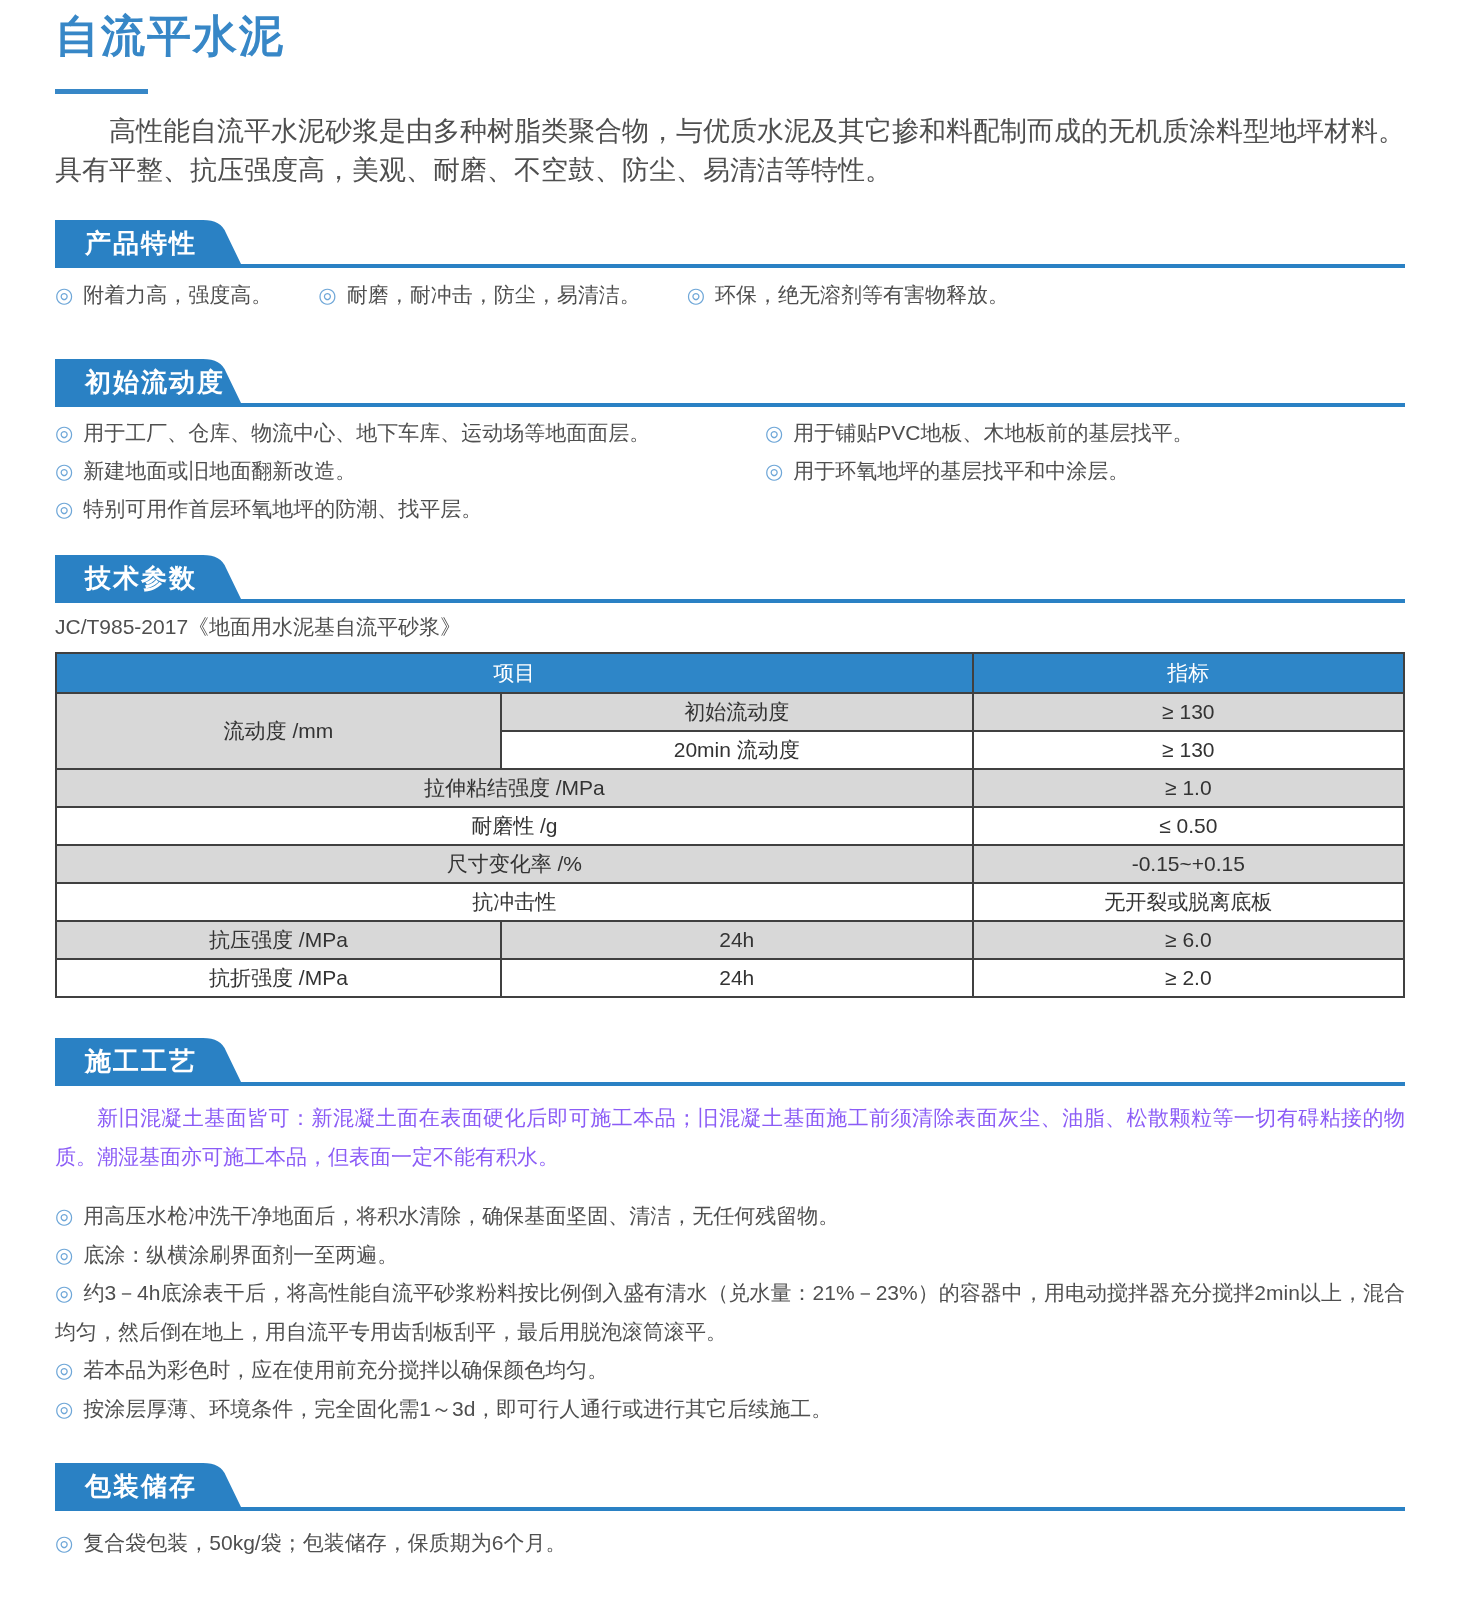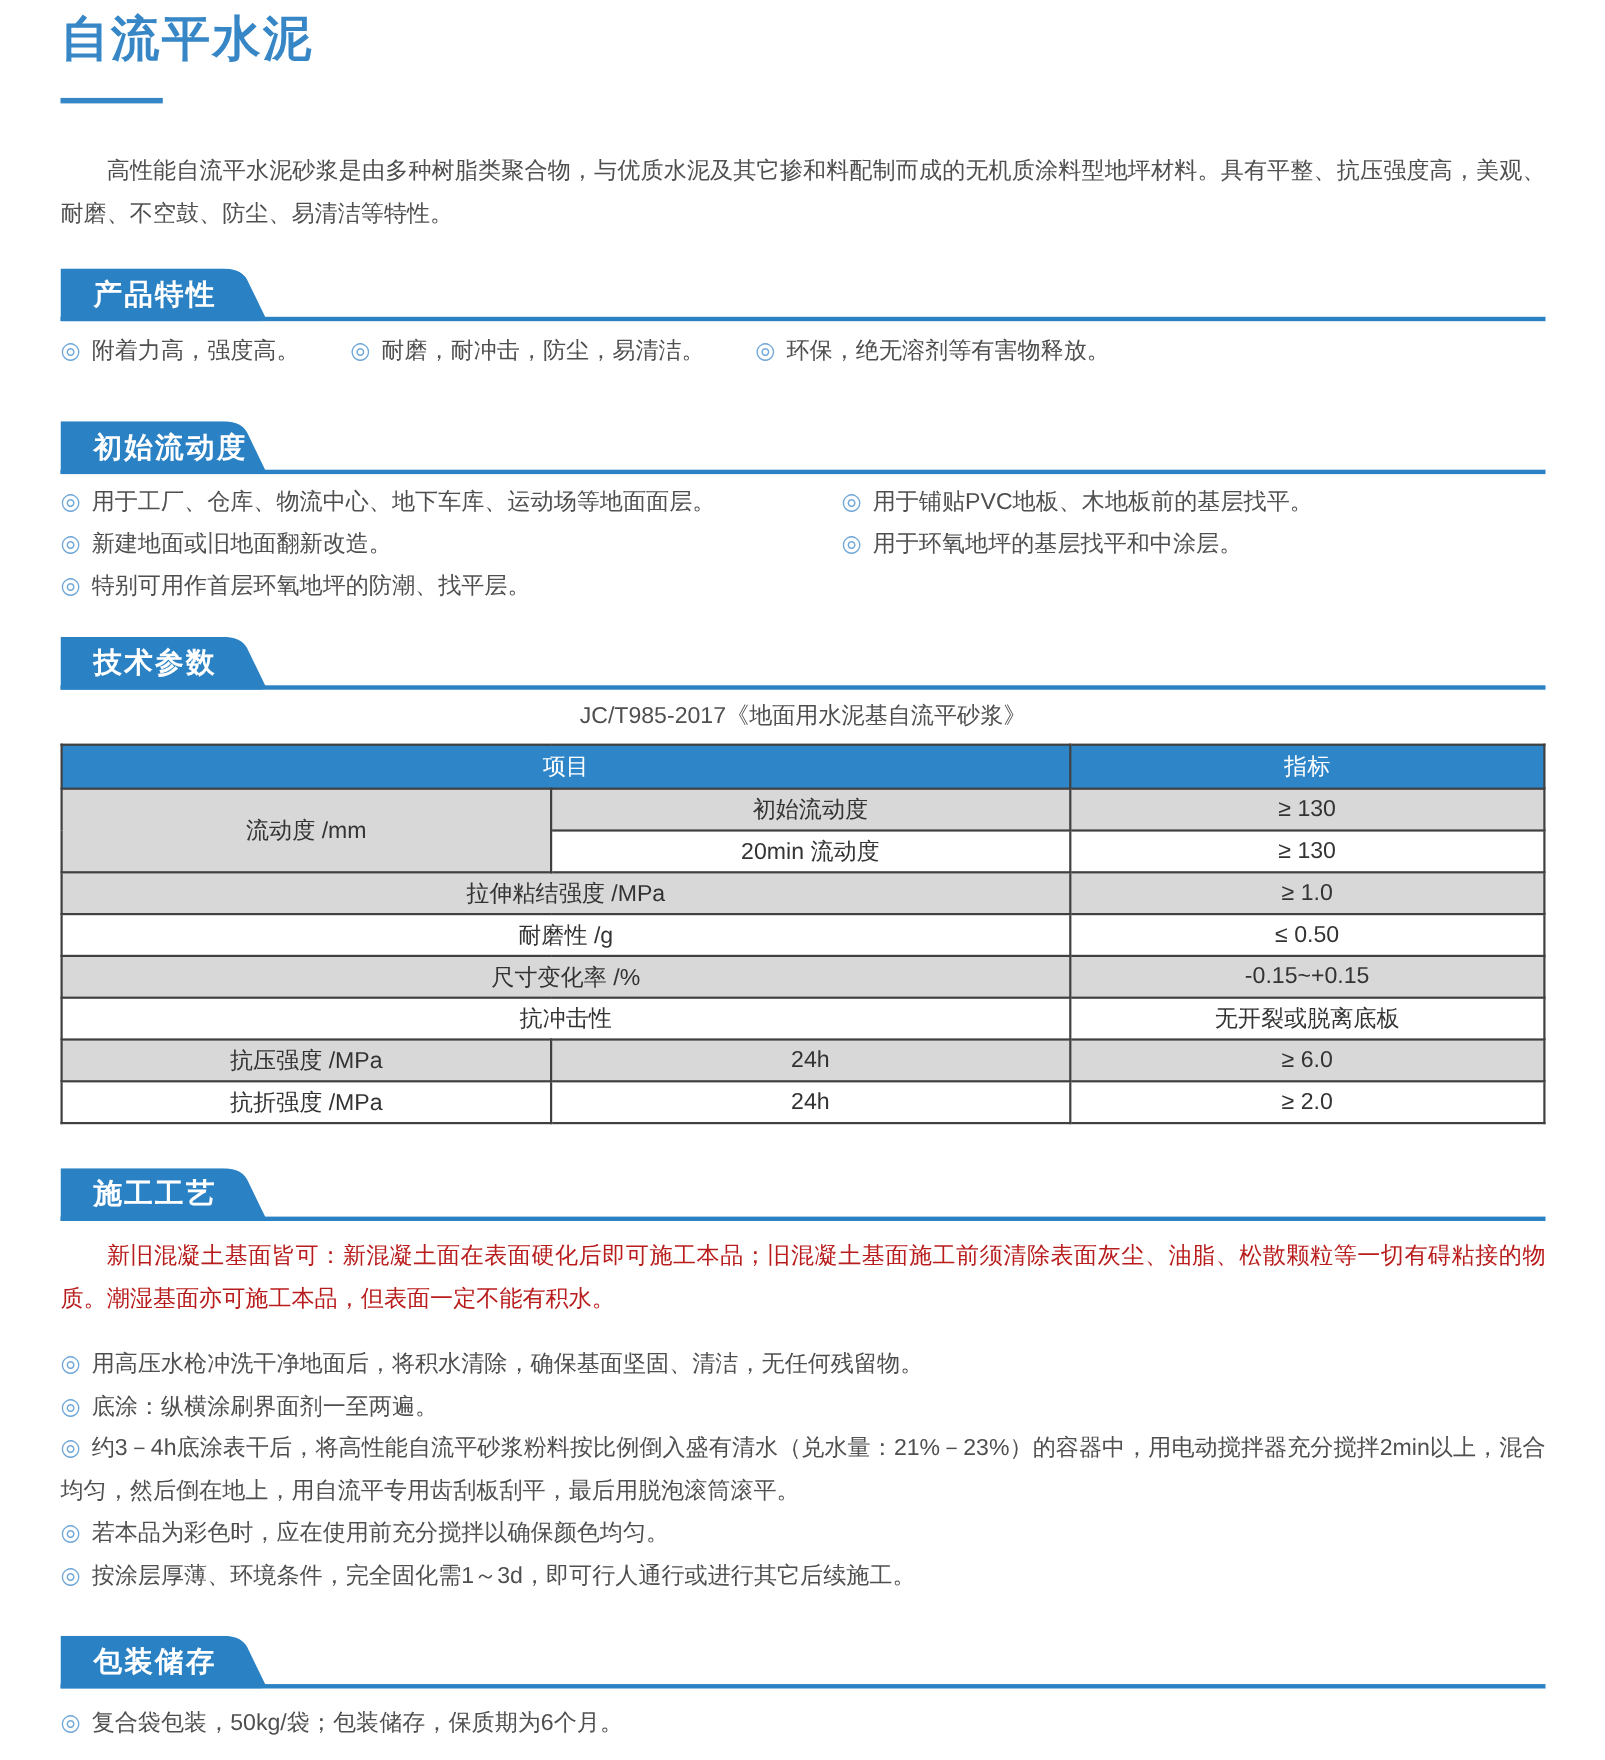--- a/index.html
+++ b/index.html
@@ -14,21 +14,21 @@
   
   .doc-title{
     font-size:44px;font-weight:bold;color:#3787C7;letter-spacing:2px;line-height:44px;
   }
   .title-underline{
     width:93px;height:5px;background:#3787C7;margin-top:31px;
   }
 
   
   .intro{
-    margin-top:42px;font-size:21px;line-height:39px;color:#4f4f4f;
+    margin-top:18px;font-size:27px;line-height:39px;color:#4f4f4f;
     text-indent:2em;text-align:justify;
   }
 
   
   .sec-header{position:relative;height:48px;}
   .sec-rule{position:absolute;left:0;right:0;bottom:0;height:4px;background:#2A81C4;}
   .sec-tab{position:absolute;left:0;top:0;width:190px;height:48px;}
   .sec-tab svg{position:absolute;left:0;top:0;width:190px;height:48px;display:block;}
   .sec-tab .sec-title{
     position:absolute;left:30px;top:0;line-height:46px;
@@ -44,39 +44,39 @@
   .bullet{font-size:21px;line-height:30px;color:#4f4f4f;}
   .bullet .icon{color:#6FA7D8;margin-right:10px;}
   .features-row{display:flex;gap:46px;margin-top:12px;flex-wrap:nowrap;}
   .uses-grid{display:flex;margin-top:11px;}
   .uses-col-left{width:710px;flex:0 0 auto;}
   .uses-col-right{flex:1 1 auto;}
   .uses-grid .bullet{margin-bottom:8px;}
 
   
   .table-caption{
-    margin-top:9px;text-align:center;font-size:21px;color:#4f4f4f;line-height:30px;
+    margin-top:9px;text-align:left;font-size:21px;color:#4f4f4f;line-height:30px;
   }
   table.params{
     margin-top:10px;width:100%;border-collapse:collapse;table-layout:fixed;
   }
   table.params th,table.params td{
     border:2px solid #404040;text-align:center;vertical-align:middle;
     font-size:21px;color:#333333;padding:0;height:36px;font-weight:normal;
   }
   table.params thead th{
     background:#2E86C8;color:#ffffff;height:38px;
   }
   tr.row-gray td{background:#D8D8D8;}
   tr.row-white td{background:#ffffff;}
   td.cell-gray{background:#D8D8D8;}
 
   
   .process-paragraph{
-    margin-top:12px;font-size:21px;line-height:39px;color:#b91c1c;
+    margin-top:12px;font-size:21px;line-height:39px;color:#8b5cf6;
     text-indent:2em;text-align:justify;
   }
   .process-list{margin-top:2px;}
   .process-list .bullet{line-height:38.5px;text-align:justify;}
 
   .packaging-list{margin-top:17px;}
   .packaging-list .bullet{line-height:30px;}
 </style>
 </head>
 <body>

